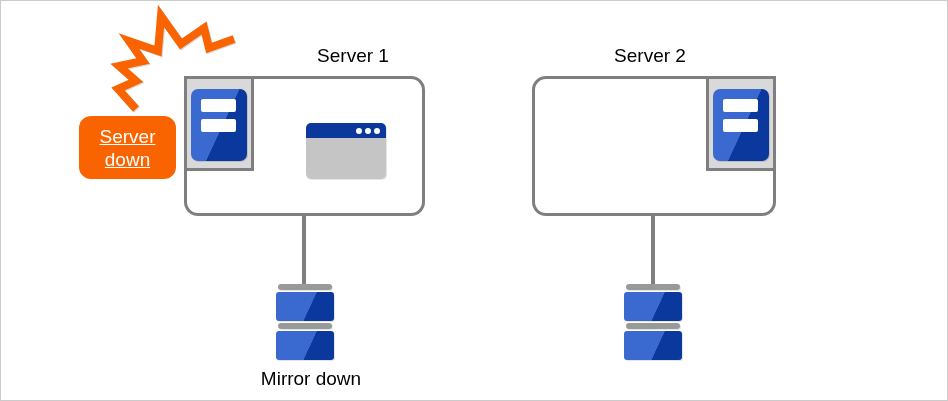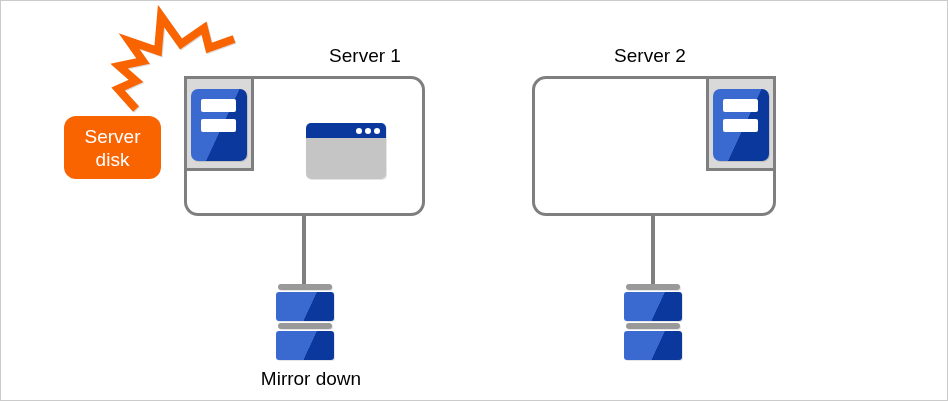--- a/index.html
+++ b/index.html
@@ -49,41 +49,41 @@
   .disk{position:absolute;top:283px;width:58px;display:flex;flex-direction:column;gap:2px;
     filter:drop-shadow(1px 1px 0 rgba(0,0,0,0.10));}
   .disk-d1{left:275px;} .disk-d2{left:623px;}
   .disk .disk-bar{height:6px;margin:0 2px;border-radius:3px;background:var(--disk-bar-gray,#999);}
   .disk .disk-body{
     height:29px;border-radius:3px;
     background:linear-gradient(115deg,var(--blue-light,#3A6AD0) 57%,var(--blue-dark,#0A389C) 57.5%);
   }
   
   .badge{
-    position:absolute;left:63px;top:115px;width:97px;height:63px;border-radius:12px;
+    position:absolute;left:78px;top:115px;width:97px;height:63px;border-radius:12px;
     background:var(--accent-orange,#FA6400);color:#fff;display:flex;flex-direction:column;
-    align-items:center;justify-content:center;font-size:19px;line-height:23px;
+    align-items:center;justify-content:center;font-size:19px;line-height:23px;text-decoration:underline;
   }
   .flash{position:absolute;left:108px;top:4px;filter:drop-shadow(1px 1px 0 rgba(0,0,0,0.15));}
 </style>
 </head>
 <body>
 
 <div class="canvas">
 
   <svg class="flash" width="132" height="110" viewBox="0 0 132 110" aria-hidden="true">
     <polyline points="27,104 9,84 27,76 10,61 34,56 20,36 49,46 52,11 72,39 95,23 100,43 125,34" fill="none" stroke="var(--accent-orange,#FA6400)" stroke-width="8" stroke-linejoin="miter" stroke-miterlimit="6"></polyline>
   </svg>
 
   <div class="badge">
     <span>Server</span>
-    <span>disk</span>
+    <span>down</span>
   </div>
 
-  <div class="label" style="left:364px;top:43px;">Server 1</div>
+  <div class="label" style="left:352px;top:43px;">Server 1</div>
   <div class="box box-s1"></div>
   <div class="icon-container cont-s1">
     <div class="tower">
       <div class="slot s1"></div>
       <div class="slot s2"></div>
     </div>
   </div>
   <div class="app-window">
     <div class="titlebar">
       <span class="dot"></span>

